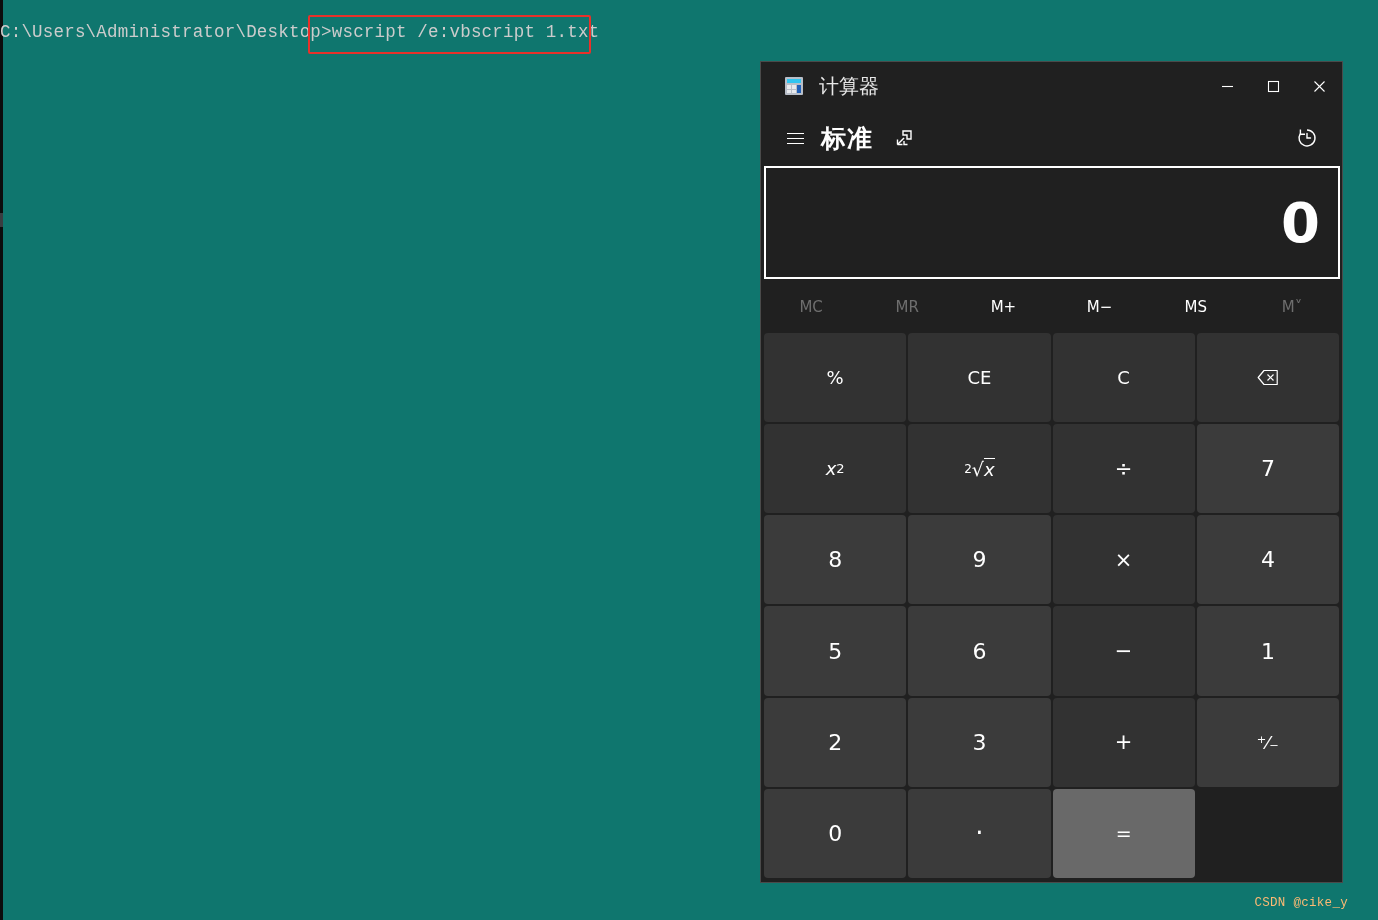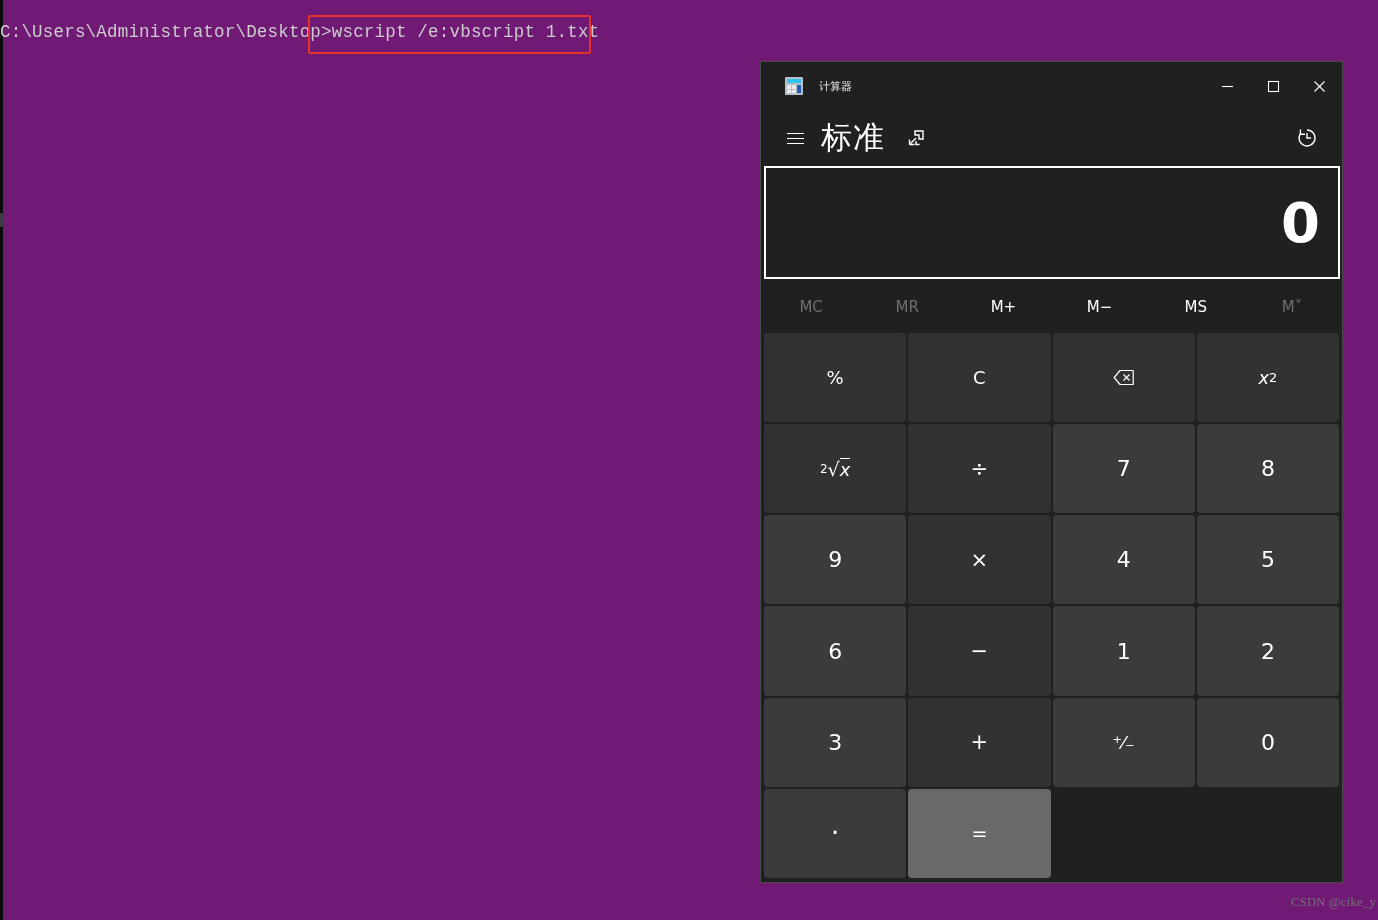--- a/index.html
+++ b/index.html
@@ -13,21 +13,21 @@
     position: relative;
     overflow: hidden;
     font-family: "Liberation Sans", sans-serif;
   }
 
   
   #terminal {
     position: absolute;
     left: 0; top: 0;
     width: 1378px; height: 920px;
-    background: #701a75;
+    background: #0f766e;
   }
   #terminal-scrollbar {
     position: absolute;
     left: 0; top: 0;
     width: 3px; height: 920px;
     background: #0c0c0c;
   }
   #terminal-scroll-thumb {
     position: absolute;
     left: 0;
@@ -54,25 +54,25 @@
     width: 283px;
     height: 39px;
     border: 2px solid #e8312a;
     box-sizing: border-box;
     border-radius: 2px;
   }
 
   
   #watermark {
     position: absolute;
-    right: 2px;
+    right: 30px;
     bottom: 10px;
     font-size: 12.5px;
-    color: #737373;
-    font-family: Liberation Serif, serif;
+    color: #fdba74;
+    font-family: Liberation Mono, monospace;
     letter-spacing: 0.3px;
   }
 
   
   #calc-window {
     position: absolute;
     left: 760px;
     top: 61px;
     width: 583px;
     height: 822px;
@@ -121,21 +121,21 @@
     background: #e8eaee;
   }
   #calc-app-icon .bigkey {
     position: absolute;
     right: 2px; top: 8px; bottom: 2px;
     width: 4px;
     background: #2060b8;
   }
   #calc-window-title {
     margin-left: 16px;
-    font-size: 11px;
+    font-size: 20px;
     font-weight: 400;
     color: #e8e8e8;
     font-family: "DejaVu Sans", "Liberation Sans", sans-serif;
   }
   #window-controls {
     margin-left: auto;
     display: flex;
     height: 48px;
   }
   .win-ctl {
@@ -174,22 +174,22 @@
     position: absolute;
     left: 0; right: 0;
     height: 1.5px;
     background: #ffffff;
   }
   #hamburger-button span::before { top: 0; }
   #hamburger-button span i { top: 5px; }
   #hamburger-button span::after { top: 10px; }
 
   #calc-mode-label {
-    font-size: 31px;
-    font-weight: normal;
+    font-size: 25px;
+    font-weight: bold;
     margin-left: 4px;
     letter-spacing: 1px;
     font-family: "DejaVu Sans", "Liberation Sans", sans-serif;
   }
   #keep-on-top-button {
     width: 34px; height: 34px;
     margin-left: 14px;
     display: flex;
     align-items: center;
     justify-content: center;
@@ -365,20 +365,21 @@
       <button class="mem-btn disabled">MC</button>
       <button class="mem-btn disabled">MR</button>
       <button class="mem-btn">M+</button>
       <button class="mem-btn">M−</button>
       <button class="mem-btn">MS</button>
       <button class="mem-btn disabled">M˅</button>
     </div>
 
   <div id="calc-keypad">
       <button class="key small">%</button>
+      <button class="key small">CE</button>
       <button class="key small">C</button>
       <button class="key small">
         <svg width="22" height="17" viewBox="0 0 22 17">
           <path d="M7 1.5 H20.2 V15.5 H7 L1.2 8.5 Z" fill="none" stroke="#ffffff" stroke-width="1.2" stroke-linejoin="round"></path>
           <line x1="10.5" y1="5.5" x2="16.5" y2="11.5" stroke="#ffffff" stroke-width="1.2"></line>
           <line x1="16.5" y1="5.5" x2="10.5" y2="11.5" stroke="#ffffff" stroke-width="1.2"></line>
         </svg>
       </button>
       <button class="key small">
         <span class="math-italic">x</span>

